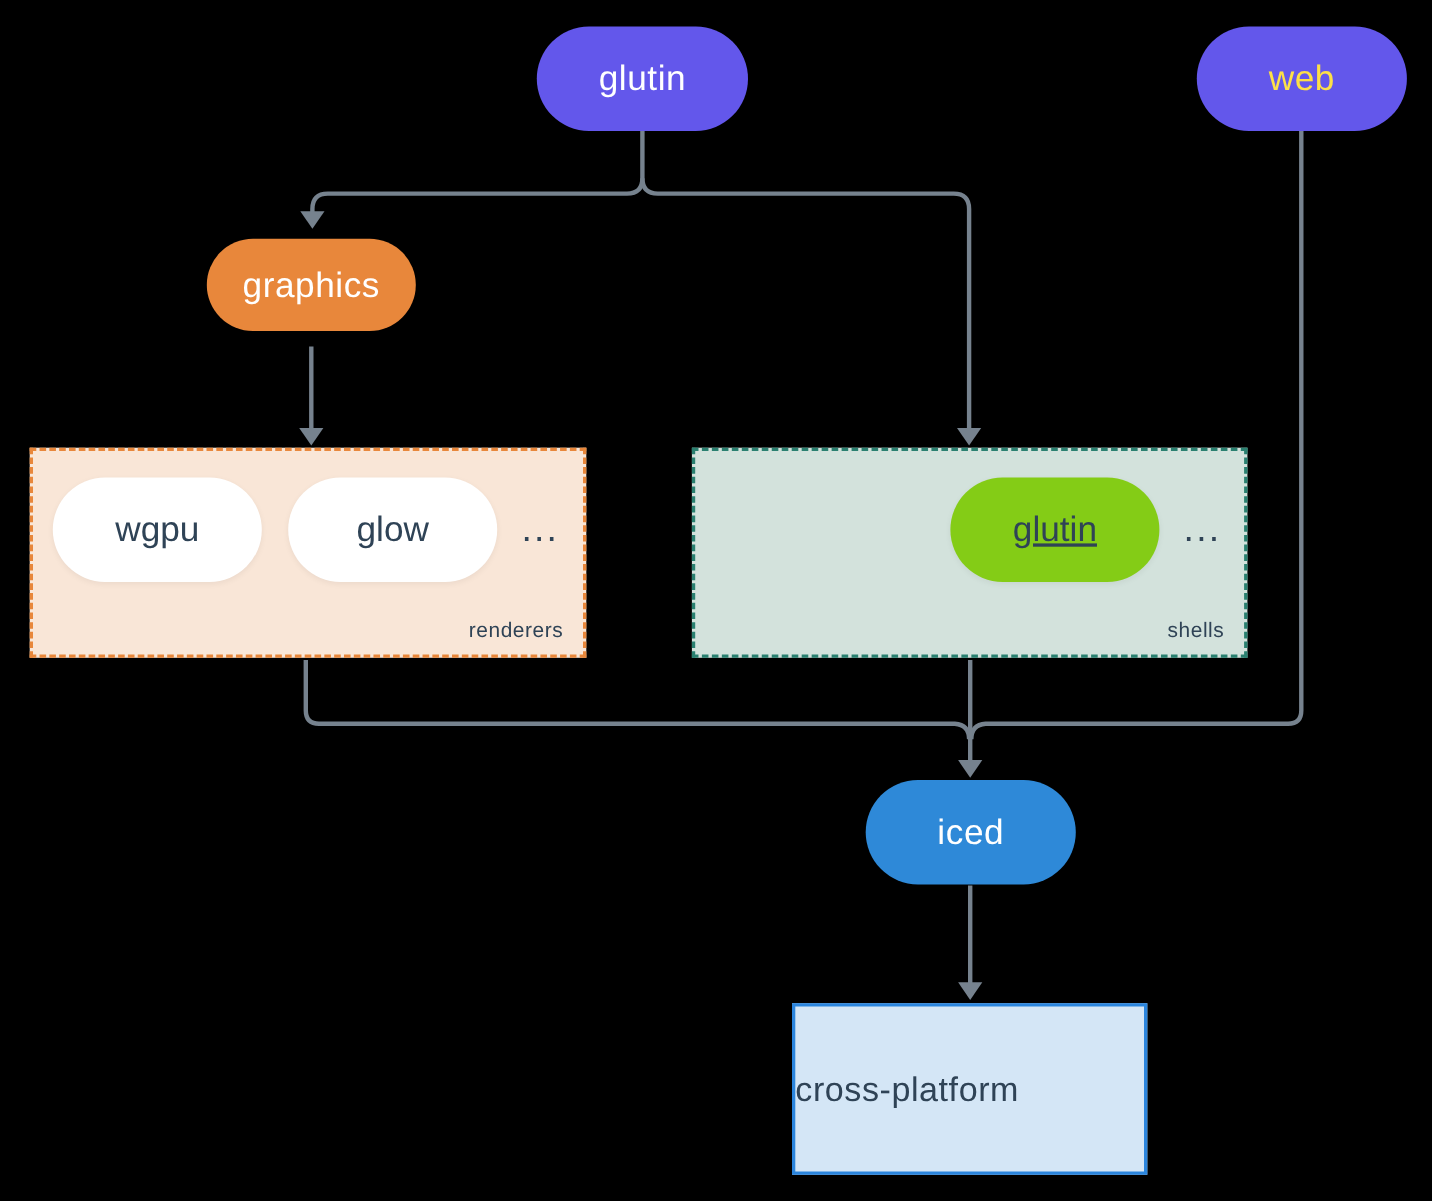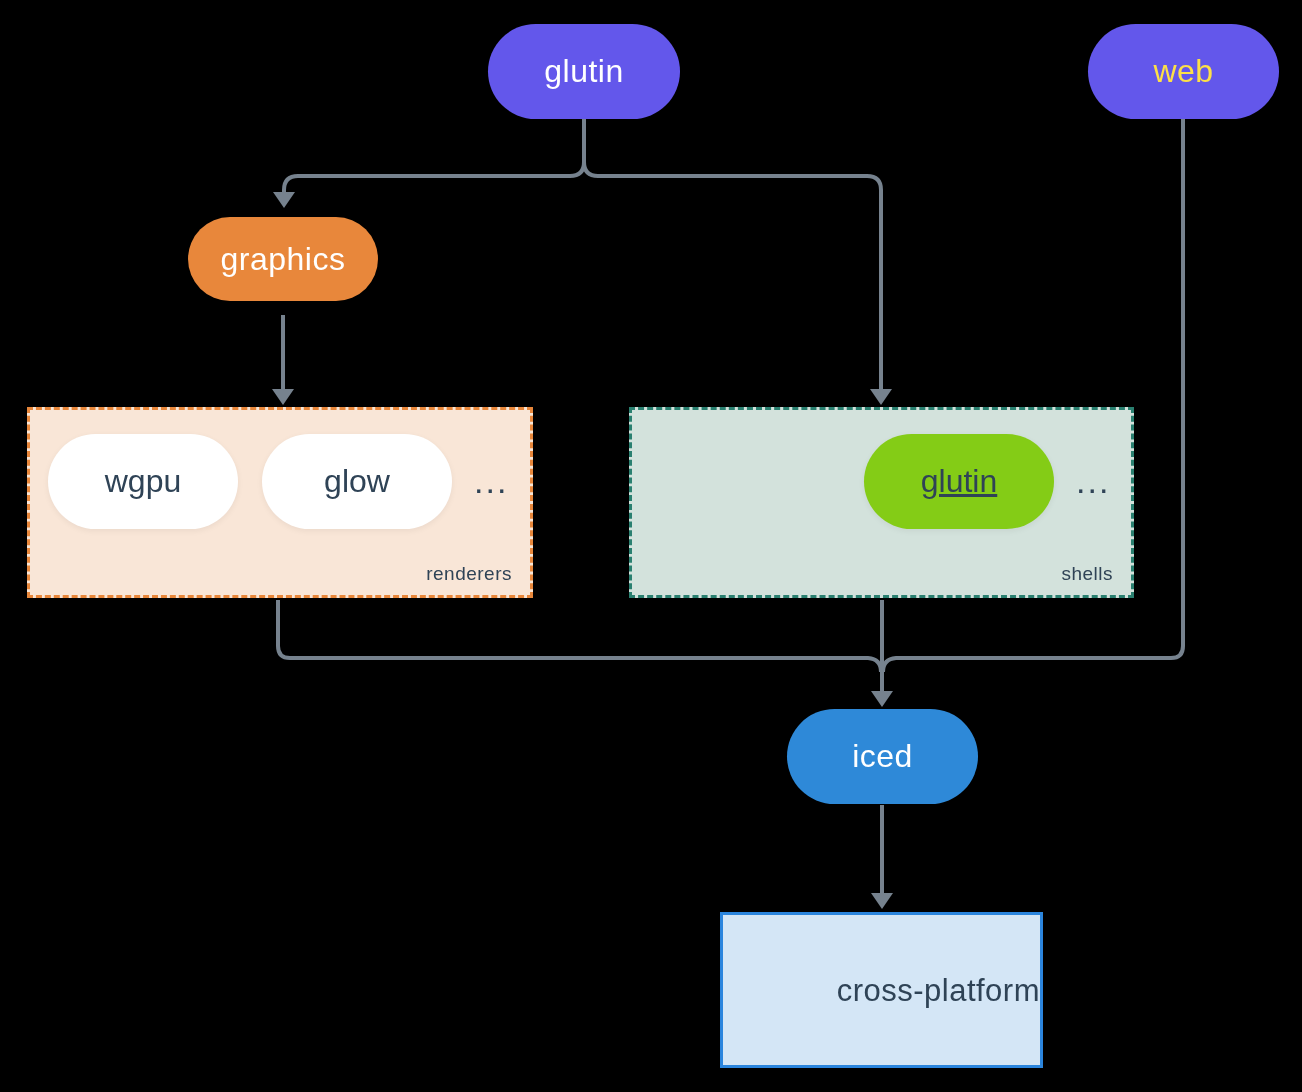--- a/index.html
+++ b/index.html
@@ -42,21 +42,21 @@
     display:flex;align-items:center;
     font-size:34px;letter-spacing:2px;
   }
   .group-label{
     position:absolute;right:18px;bottom:10px;
     font-size:19px;letter-spacing:.5px;
   }
   .app-box{
     position:absolute;left:720px;top:912px;width:323px;height:156px;
     border:3px solid;box-sizing:border-box;
-    display:flex;flex-direction:column;align-items:flex-end;justify-content:center;
+    display:flex;flex-direction:column;align-items:flex-start;justify-content:center;
     font-size:31px;line-height:47px;letter-spacing:.5px;
   }
 </style>
 </head>
 <body>
 
 <div class="canvas" style="background: rgb(0, 0, 0);">
 
   <svg class="wires" viewBox="0 0 1302 1092" style="color: rgb(118, 130, 142);">
     <g stroke="currentColor" stroke-width="4" fill="none">

